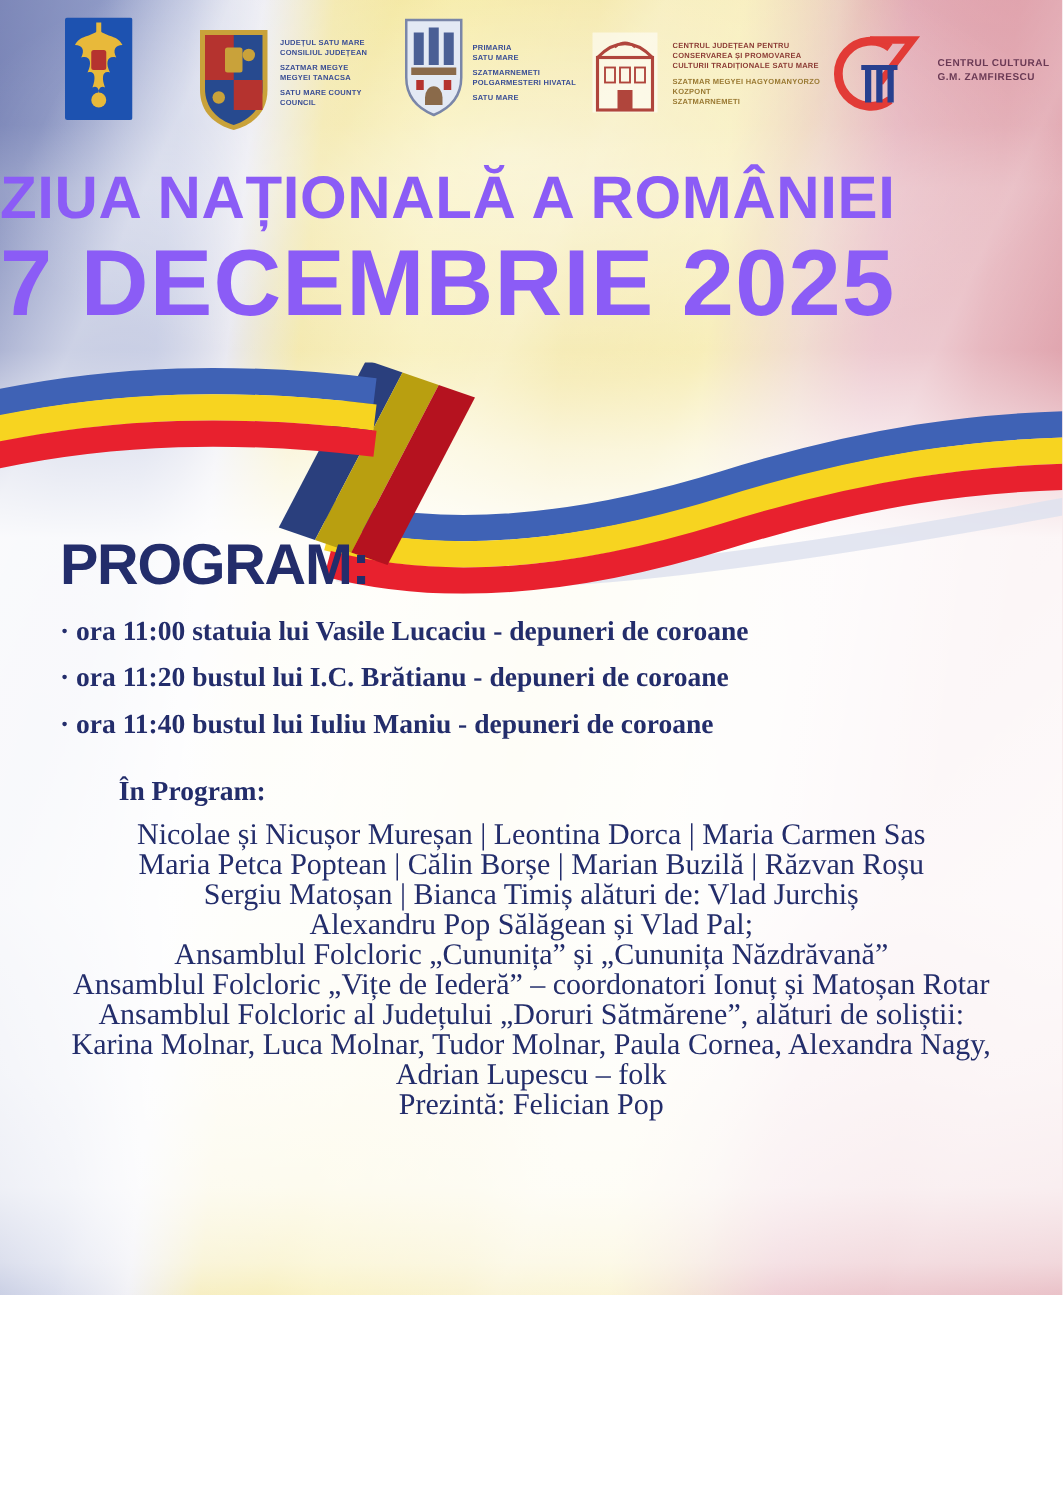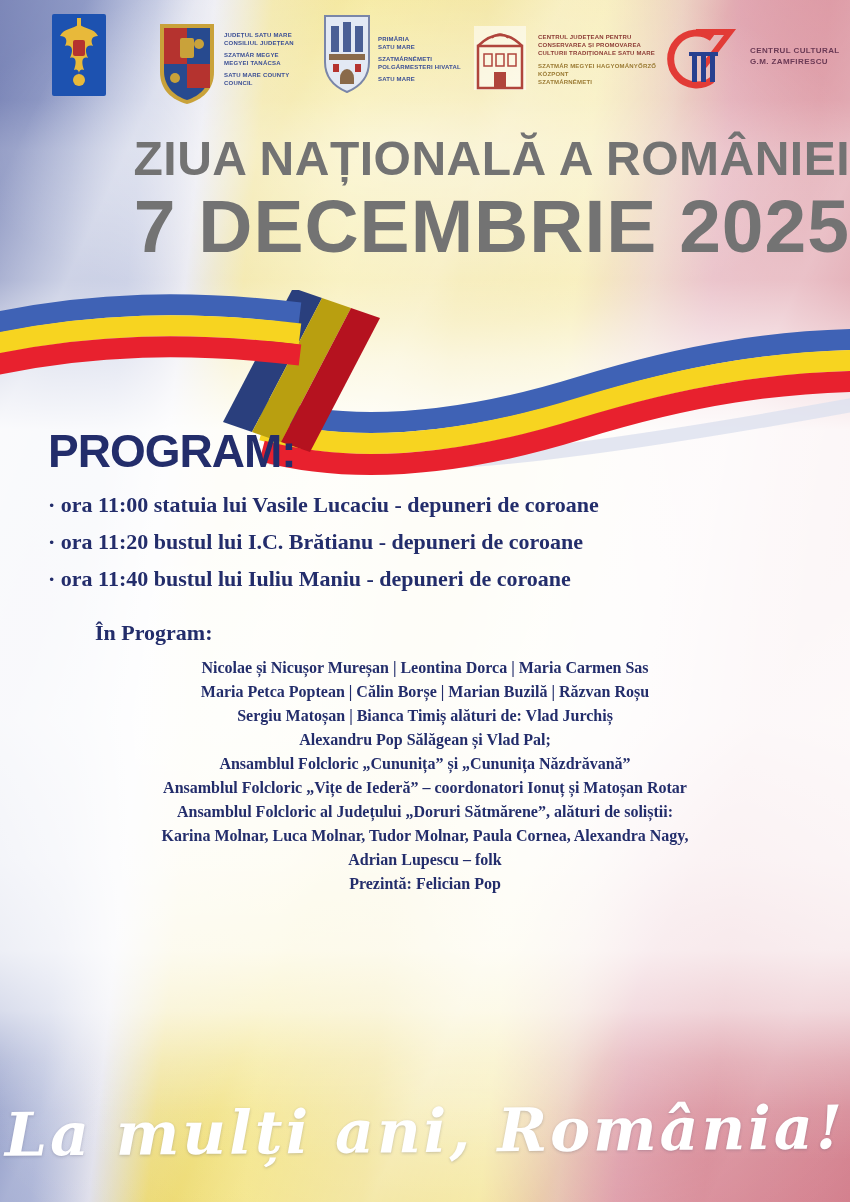--- a/index.html
+++ b/index.html
@@ -1,17 +1,17 @@
 <!DOCTYPE html>
 <html><head>
 <meta charset="utf-8">
 <style>
   html,body{margin:0;padding:0;}
   body{width:850px;height:1202px;overflow:hidden;font-family:"Liberation Sans",sans-serif;}
-  .poster{position:relative;width:850px;height:1202px;overflow:hidden;background:#fff;}
+  .poster{position:relative;width:850px;height:1036px;overflow:hidden;background:#fff;}
 
   
   .bg-flag{position:absolute;inset:0;
     background:linear-gradient(96deg,
       #45549a 0%, #5f6fae 9%, #8b97c7 16%, #d8d8e6 22%,
       #ead669 28%, #f1df6e 38%, #e9d04f 50%, #f2e184 62%,
       #e2b79f 70%, #d47f8f 76%, #c44f62 85%, #bf4458 100%);}
   .bg-sheen1{position:absolute;inset:0;
     background:linear-gradient(115deg, rgba(255,255,255,0) 6%, rgba(255,255,255,.45) 14%,
       rgba(255,255,255,0) 24%, rgba(255,255,255,.35) 40%, rgba(255,255,255,0) 52%,
@@ -33,36 +33,36 @@
   .logos{position:absolute;top:6px;left:0;right:0;height:100px;}
   .logo{position:absolute;}
   .logo-text{position:absolute;display:flex;flex-direction:column;gap:2px;}
   .logo-text span{font-size:6px;line-height:6px;letter-spacing:.2px;font-weight:bold;white-space:nowrap;overflow:hidden;}
   .lt-blue span{color:#3a4e95;}
   .lt-mixed span{color:#8c3b35;}
   .lt-mixed span:nth-child(n+4){color:#9a7a33;}
   .lt-gmz span{font-size:8px;line-height:9px;color:#6b3a55;letter-spacing:.4px;}
 
   
-  .title{position:absolute;top:132px;left:0;right:0;text-align:right;color:#737373;font-weight:bold;}
+  .title{position:absolute;top:132px;left:0;right:0;text-align:left;color:#8b5cf6;font-weight:bold;}
   .title .l1{font-size:48px;line-height:54px;letter-spacing:.5px;}
   .title .l2{font-size:75px;line-height:80px;letter-spacing:1px;}
 
   
   .ribbon{position:absolute;top:290px;left:0;}
 
   
   .content{position:absolute;top:402px;left:48px;width:754px;color:#232d6b;}
   .program-heading{font-family:"Liberation Sans",sans-serif;font-weight:bold;font-size:46px;
     line-height:50px;letter-spacing:-1px;margin-bottom:14px;margin-top:24px;}
   .sched-item{font-family:"Liberation Serif",serif;font-weight:bold;font-size:22px;
     line-height:30px;text-align:justify;margin-bottom:7px;}
   .inprogram-heading{font-family:"Liberation Serif",serif;font-weight:bold;font-size:22px;
     line-height:26px;margin:26px 0 10px 47px;}
-  .names{font-family:"Liberation Serif",serif;font-weight:bold;font-size:16px;line-height:24px;
+  .names{font-family:"Liberation Serif",serif;font-weight:normal;font-size:24px;line-height:24px;
     text-align:center;margin:0 -8px;}
   .names div{margin:0;}
 
   
   .greeting{position:absolute;top:1096px;left:0;right:0;text-align:center;color:#ffffff;
     font-family:"DejaVu Serif",serif;font-style:italic;font-weight:bold;font-size:60px;
     letter-spacing:3px;text-shadow:0 1px 3px rgba(60,60,90,.25);transform:rotate(-.5deg);}
 </style>
 </head>
 <body>

